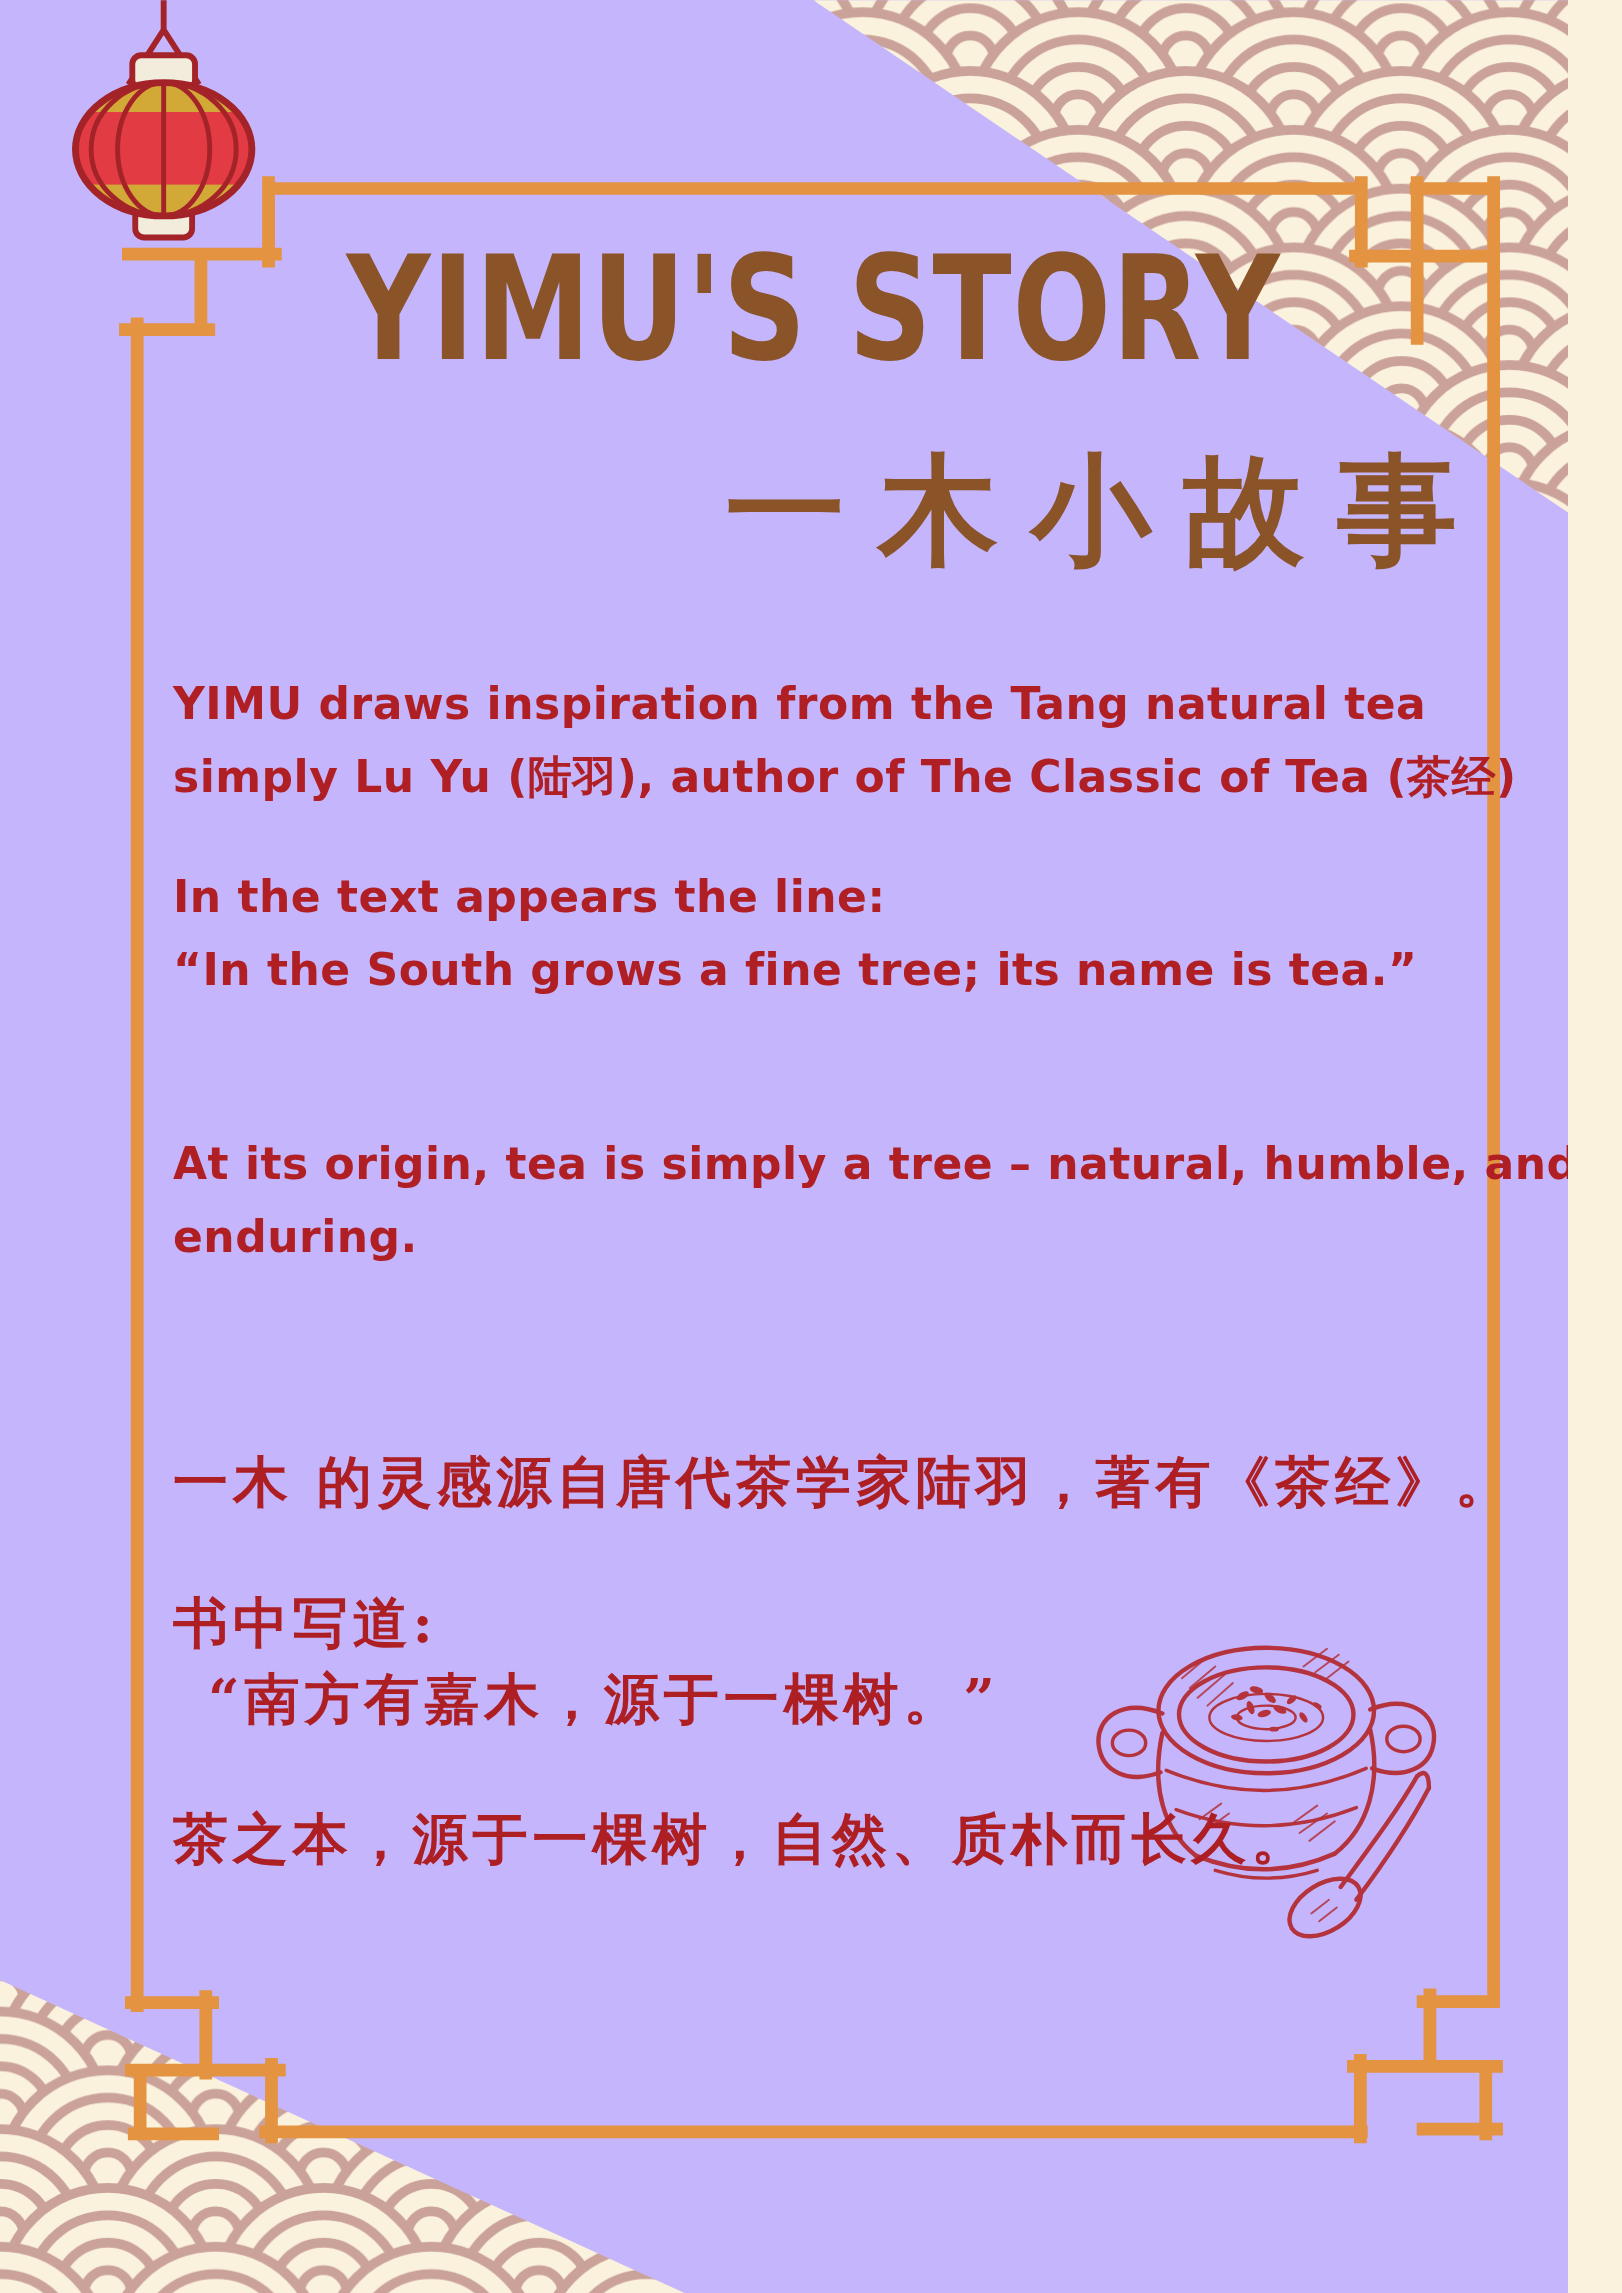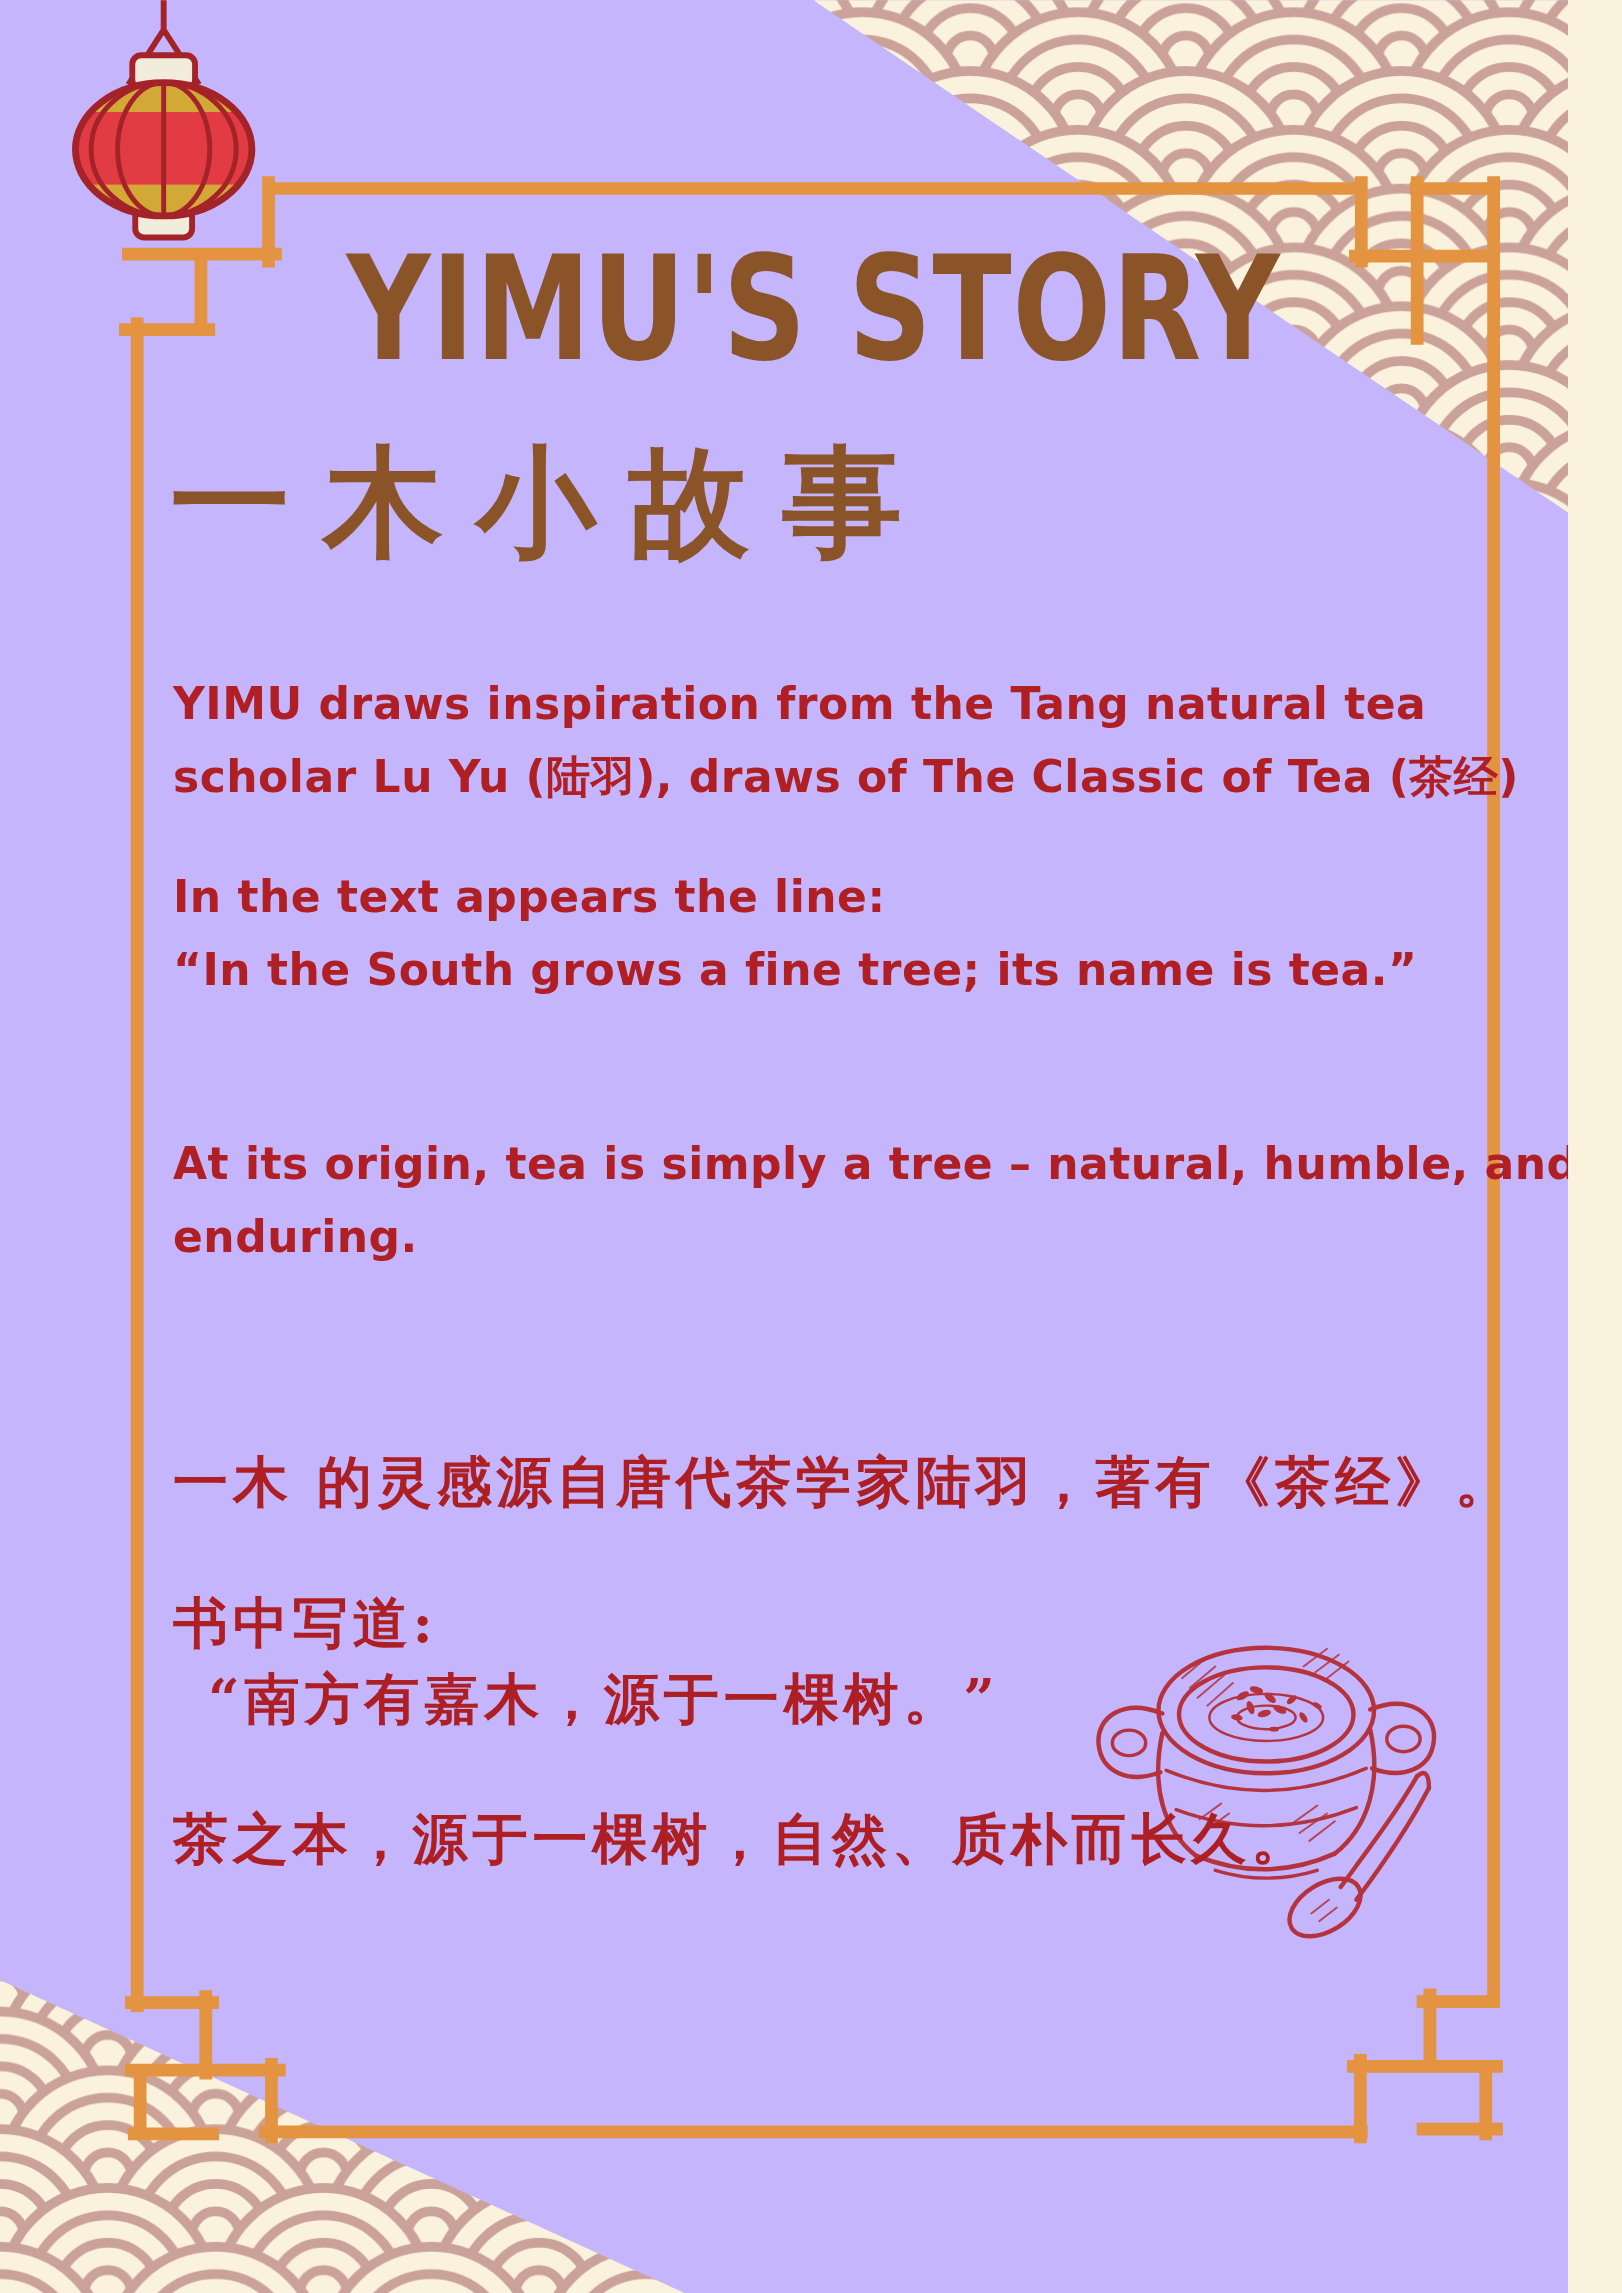--- a/index.html
+++ b/index.html
@@ -8,22 +8,22 @@
     background:#c4b5fd;font-family:"DejaVu Sans",sans-serif;
   }
   .art{position:absolute;left:0;top:0;width:1622px;height:2294px;}
   .title-en{
     position:absolute;left:137px;top:233px;width:1353px;text-align:center;
     font-family:"DejaVu Sans",sans-serif;font-weight:800;font-size:145px;line-height:1.05;
     color:#8A5428;letter-spacing:1px;transform:scaleX(.80);transform-origin:center;
     white-space:nowrap;
   }
   .title-zh{
-    position:absolute;left:137px;top:443px;width:1353px;text-align:left;
-    font-family:Liberation Mono, monospace;font-weight:700;font-size:120px;line-height:1.15;
+    position:absolute;left:137px;top:443px;width:1353px;text-align:right;
+    font-family:Liberation Serif, serif;font-weight:700;font-size:120px;line-height:1.15;
     color:#8A5428;letter-spacing:33px;text-indent:33px;white-space:nowrap;
   }
   .para{
     position:absolute;left:173px;color:#B01F24;font-family:"DejaVu Sans",sans-serif;
     font-weight:700;font-size:44px;line-height:73px;white-space:nowrap;letter-spacing:0.5px;
   }
   .p1{top:667px}.p2{top:860px}.p3{top:1127px}
   .zh{
     position:absolute;left:173px;color:#AE1F24;font-family:"DejaVu Serif",serif;
     font-weight:700;font-size:55px;line-height:1.2;white-space:nowrap;letter-spacing:4.9px;
@@ -125,21 +125,21 @@
         <path d="M1338 1952 L1356 1938 M1346 1960 L1364 1946"></path>
       </g>
     </g>
   </svg>
 
   <div class="title-en">YIMU'S STORY</div>
   <div class="title-zh">一木小故事</div>
 
   <div class="para p1">
     <div>YIMU draws inspiration from the Tang natural tea</div>
-    <div>scholar Lu Yu (陆羽), draws of The Classic of Tea (茶经)</div>
+    <div>simply Lu Yu (陆羽), author of The Classic of Tea (茶经)</div>
   </div>
   <div class="para p2">
     <div>In the text appears the line:</div>
     <div>“In the South grows a fine tree; its name is tea.”</div>
   </div>
   <div class="para p3">
     <div>At its origin, tea is simply a tree – natural, humble, and</div>
     <div>enduring.</div>
   </div>
 

